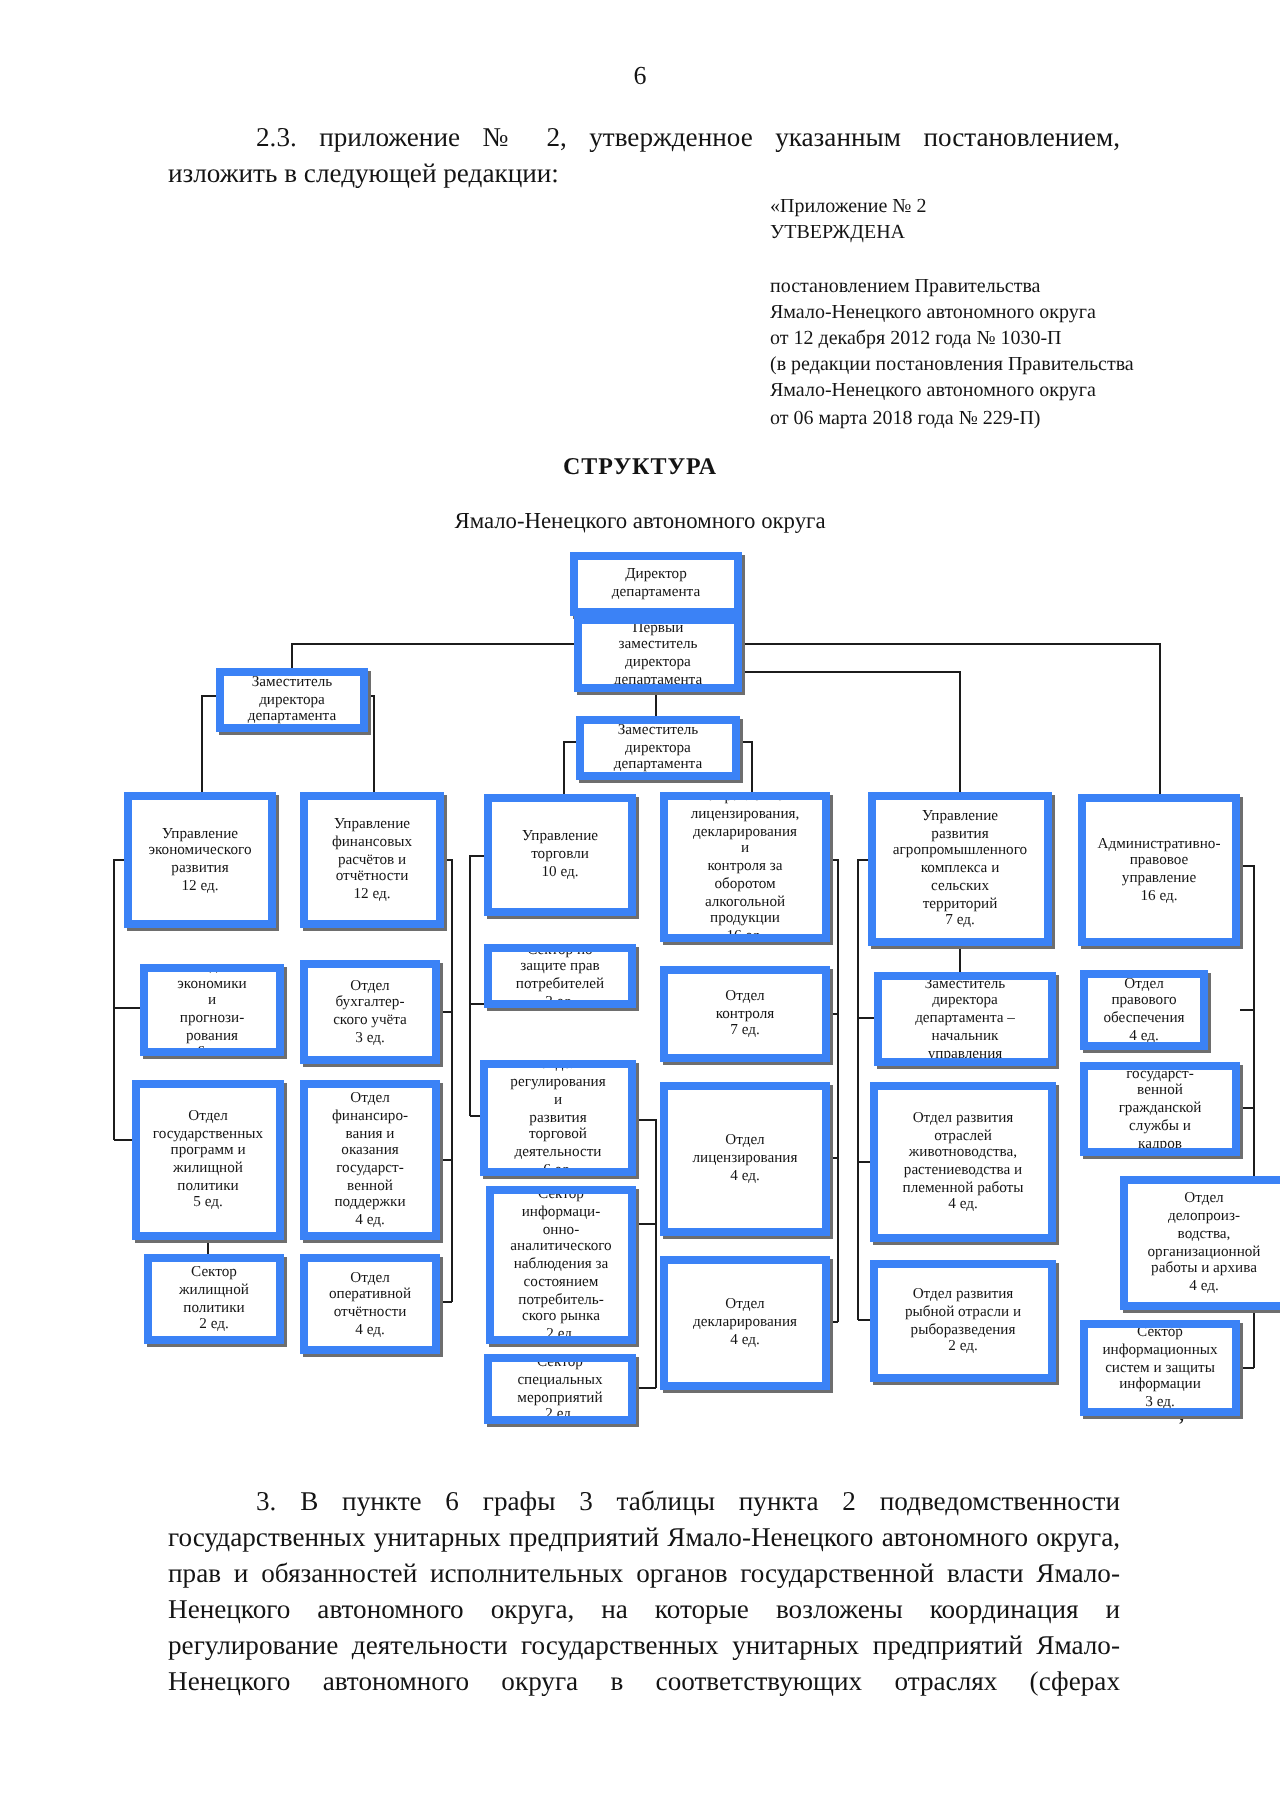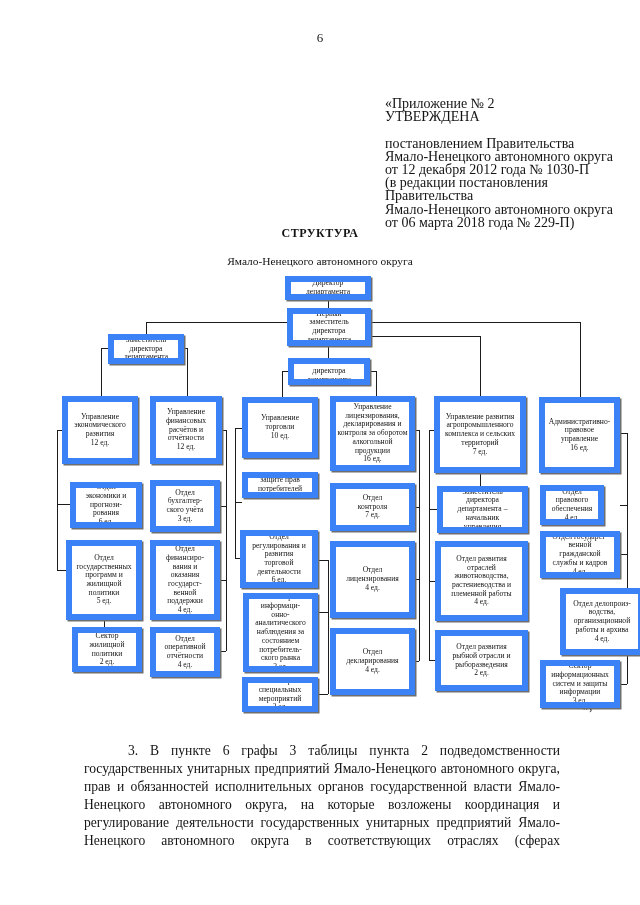--- a/index.html
+++ b/index.html
@@ -2,37 +2,38 @@
 <html><head>
 <meta charset="utf-8">
 <style>
   html,body{margin:0;padding:0;background:#fff;}
   .page{position:relative;width:640px;height:905px;background:#ffffff;overflow:hidden;
         font-family:"Liberation Serif","DejaVu Serif",serif;color:#141414;}
   .page-number{position:absolute;top:30px;left:0;width:100%;text-align:center;font-size:13px;}
   .para{position:absolute;font-size:13.6px;line-height:18px;text-align:justify;}
   .para-23{left:84px;top:60px;width:476px;text-indent:44px;}
   .para-3{left:84px;top:742px;width:476px;text-indent:44px;text-align-last:justify;}
-  .approval{position:absolute;left:385px;top:97px;width:250px;font-size:14px;line-height:13.2px;white-space:pre-line;}
+  .approval{position:absolute;left:385px;top:97px;width:250px;font-size:10px;line-height:13.2px;white-space:pre-line;}
   .chart-title{position:absolute;top:226px;left:0;width:100%;text-align:center;font-size:12px;font-weight:bold;letter-spacing:.5px;}
   .chart-sub1{position:absolute;top:241px;left:0;width:100%;text-align:center;font-size:11.4px;}
   .chart-sub2{position:absolute;top:255px;left:0;width:100%;text-align:center;font-size:11.4px;}
   .connectors{position:absolute;left:0;top:0;z-index:1;}
-  .box{position:absolute;z-index:2;box-sizing:border-box;background:#fff;border:6px solid #3b82f6;
+  .box{position:absolute;z-index:2;box-sizing:border-box;background:#fff;border:4px solid #3b82f6;
        box-shadow:1.5px 1.5px 0 #6e6e6e;display:flex;align-items:center;justify-content:center;
-       text-align:center;font-size:7.6px;line-height:1.15;white-space:pre-line;padding:1px;overflow:hidden;}
+       text-align:center;font-size:7.6px;line-height:1.15;white-space:pre-line;padding:12px;overflow:hidden;}
   .closing-quote{position:absolute;left:583px;top:699px;font-size:12.5px;}
 </style>
 </head>
 <body>
 
 <div class="page">
 
   <div class="page-number">6</div>
 
+  <div class="para para-23">2.3. приложение № 2, утвержденное указанным постановлением, изложить в следующей редакции:</div>
 
   <div class="approval">«Приложение № 2
 УТВЕРЖДЕНА
 
 постановлением Правительства
 Ямало-Ненецкого автономного округа
 от 12 декабря 2012 года № 1030-П
 (в редакции постановления Правительства
 Ямало-Ненецкого автономного округа
 от 06 марта 2018 года № 229-П)</div>

